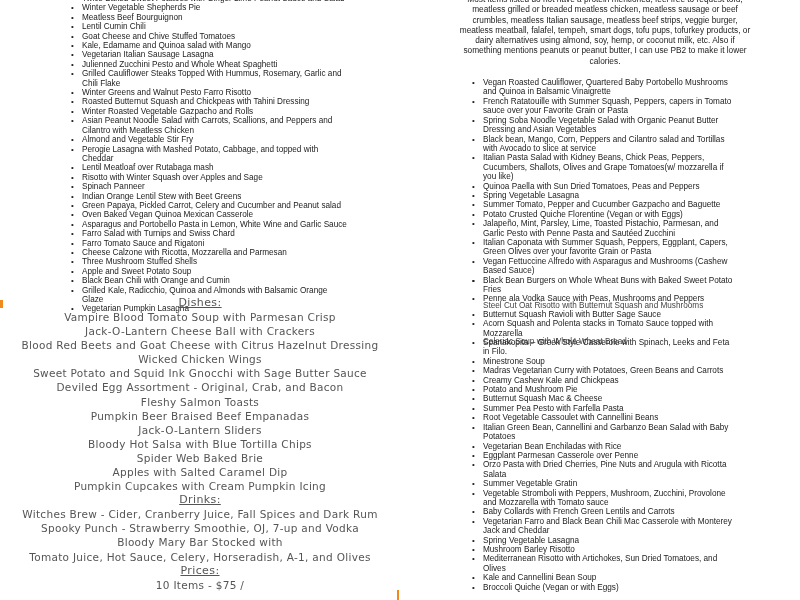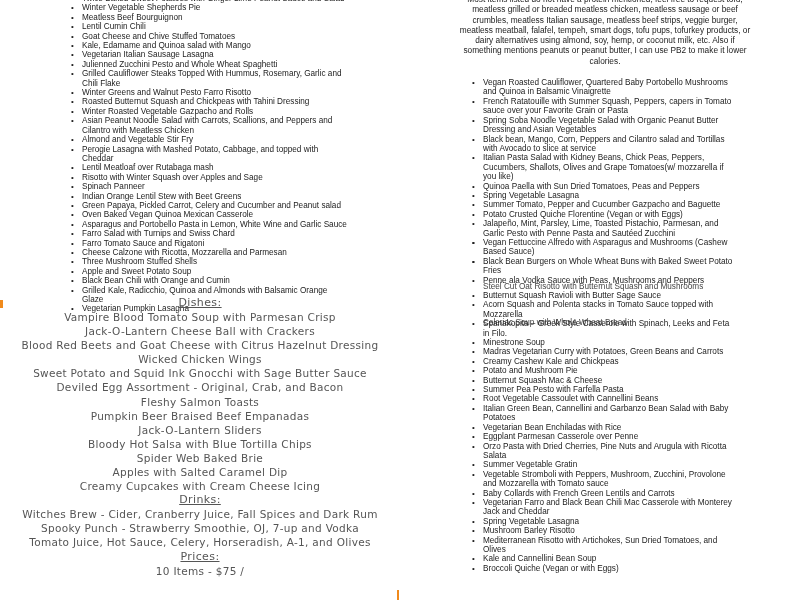--- a/index.html
+++ b/index.html
@@ -70,47 +70,48 @@
       <div class="it">Blood Red Beets and Goat Cheese with Citrus Hazelnut Dressing</div>
       <div class="it">Wicked Chicken Wings</div>
       <div class="it">Sweet Potato and Squid Ink Gnocchi with Sage Butter Sauce</div>
       <div class="it">Deviled Egg Assortment - Original, Crab, and Bacon</div>
       <div class="it">Fleshy Salmon Toasts</div>
       <div class="it">Pumpkin Beer Braised Beef Empanadas</div>
       <div class="it">Jack-O-Lantern Sliders</div>
       <div class="it">Bloody Hot Salsa with Blue Tortilla Chips</div>
       <div class="it">Spider Web Baked Brie</div>
       <div class="it">Apples with Salted Caramel Dip</div>
-      <div class="it">Creamy Cupcakes with Cream Cheese Icing</div>
+      <div class="it">Pumpkin Cupcakes with Cream Pumpkin Icing</div>
     </div>
   <div class="h">Drinks:</div>
   <div id="drinks">
       <div class="it">Witches Brew - Cider, Cranberry Juice, Fall Spices and Dark Rum</div>
       <div class="it">Spooky Punch - Strawberry Smoothie, OJ, 7-up and Vodka</div>
+      <div class="it">Bloody Mary Bar Stocked with</div>
       <div class="it">Tomato Juice, Hot Sauce, Celery, Horseradish, A-1, and Olives</div>
     </div>
   <div class="h">Prices:</div>
   <div class="it">10 Items - $75 /</div>
 </div>
 
 <div class="panel" id="right-panel">
   <div id="note">Most items listed do not have a protein mentioned; feel free to request tofu, meatless grilled or breaded meatless chicken, meatless sausage or beef crumbles, meatless Italian sausage, meatless beef strips, veggie burger, meatless meatball, falafel, tempeh, smart dogs, tofu pups, tofurkey products, or dairy alternatives using almond, soy, hemp, or coconut milk, etc. Also if something mentions peanuts or peanut butter, I can use PB2 to make it lower calories.</div>
   <div id="right-list">
     <ul class="items" id="right-before">
         <li><span class="bul">•</span><span>Vegan Roasted Cauliflower, Quartered Baby Portobello Mushrooms and Quinoa in Balsamic Vinaigrette</span></li>
         <li><span class="bul">•</span><span>French Ratatouille with Summer Squash, Peppers, capers in Tomato sauce over your Favorite Grain or Pasta</span></li>
         <li><span class="bul">•</span><span>Spring Soba Noodle Vegetable Salad with Organic Peanut Butter Dressing and Asian Vegetables</span></li>
         <li><span class="bul">•</span><span>Black bean, Mango, Corn, Peppers and Cilantro salad and Tortillas with Avocado to slice at service</span></li>
         <li><span class="bul">•</span><span>Italian Pasta Salad with Kidney Beans, Chick Peas, Peppers, Cucumbers, Shallots, Olives and Grape Tomatoes(w/ mozzarella if you like)</span></li>
         <li><span class="bul">•</span><span>Quinoa Paella with Sun Dried Tomatoes, Peas and Peppers</span></li>
         <li><span class="bul">•</span><span>Spring Vegetable Lasagna</span></li>
         <li><span class="bul">•</span><span>Summer Tomato, Pepper and Cucumber Gazpacho and Baguette</span></li>
         <li><span class="bul">•</span><span>Potato Crusted Quiche Florentine (Vegan or with Eggs)</span></li>
         <li><span class="bul">•</span><span>Jalapeño, Mint, Parsley, Lime, Toasted Pistachio, Parmesan, and Garlic Pesto with Penne Pasta and Sautéed Zucchini</span></li>
-        <li><span class="bul">•</span></li>
+        <li><span class="bul">•</span><span>Italian Caponata with Summer Squash, Peppers, Eggplant, Capers, Green Olives over your favorite Grain or Pasta</span></li>
         <li><span class="bul">•</span><span>Vegan Fettuccine Alfredo with Asparagus and Mushrooms (Cashew Based Sauce)</span></li>
         <li><span class="bul">•</span></li>
         <li><span class="bul">•</span><span>Black Bean Burgers on Whole Wheat Buns with Baked Sweet Potato Fries</span></li>
         <li><span class="bul">•</span><span>Penne ala Vodka Sauce with Peas, Mushrooms and Peppers</span></li>
       </ul>
     <div class="overlap">
       <span>Steel Cut Oat Risotto with Butternut Squash and Mushrooms</span>
       <span class="b2">Celeriac Soup with Whole Wheat Bread</span>
     </div>
     <ul class="items" id="right-after">

